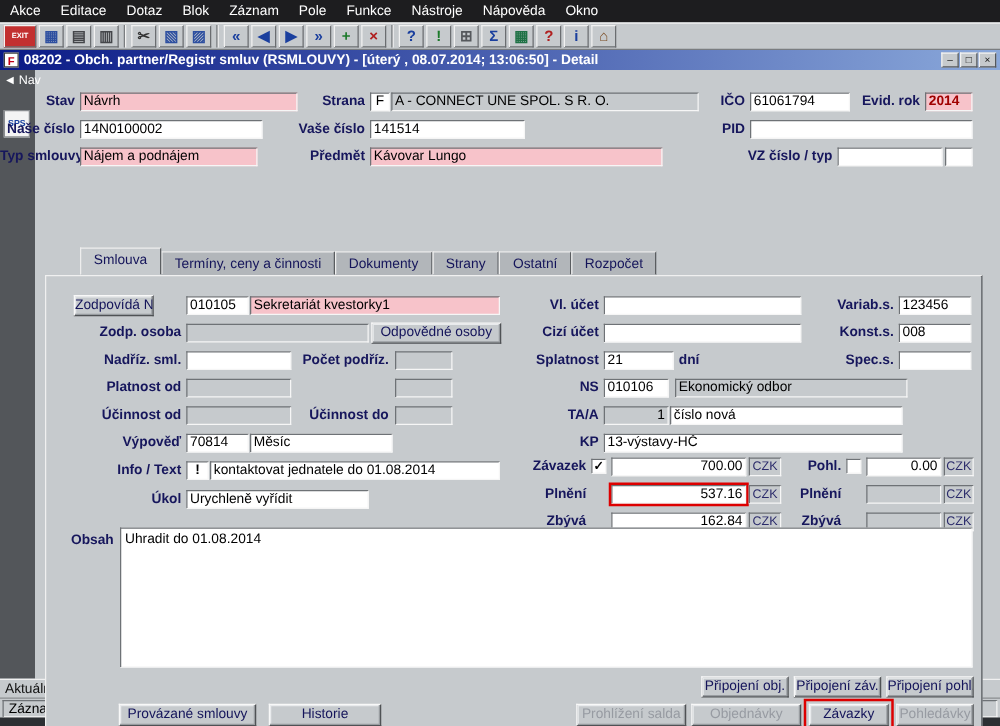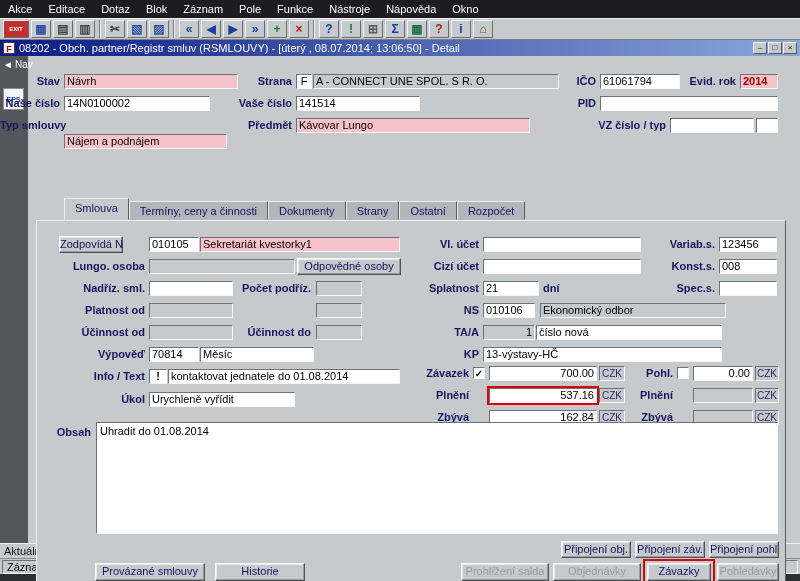--- a/index.html
+++ b/index.html
@@ -18,21 +18,21 @@
              border-color:#f2f2f2 #6a6d70 #6a6d70 #f2f2f2; text-align:center; line-height:16px;
              font-size:12px; font-weight:bold; cursor:default; overflow:hidden; }
   .tb-exit { width:26px; font-size:6px; letter-spacing:0; }
   .tb-sep { width:2px; height:18px; border-left:1px solid #7a7d80; border-right:1px solid #f2f2f2; margin:0 2px; }
 
   
   .titlebar { position:absolute; left:0; top:40px; width:800px; height:16px;
               background:linear-gradient(to right,#0a1a86,#8aa8da); display:flex; align-items:center; }
   .app-icon { width:12px; height:12px; margin:0 4px 0 3px; background:#fff; color:#c00018;
               font-weight:bold; font-size:9px; text-align:center; line-height:12px; border:1px solid #404040; }
-  .title-text { color:#fff; font-weight:normal; white-space:nowrap; }
+  .title-text { color:#fff; font-weight:bold; white-space:nowrap; }
   .win-btns { margin-left:auto; display:flex; gap:1px; padding-right:3px; }
   .win-btn { width:14px; height:12px; background:#c6cacd; border:1px solid;
              border-color:#f2f2f2 #55585c #55585c #f2f2f2; font-size:8px; line-height:10px; text-align:center; color:#111; }
 
   
   .main { position:absolute; left:0; top:56px; width:800px; height:487px; background:#c6cacd; }
   .navstrip { position:absolute; left:0; top:0; width:28px; height:487px; background:#53565a; }
   .nav-top { display:flex; align-items:center; gap:2px; color:#fff; padding:3px 0 0 3px; font-size:10px; }
   .sps { position:absolute; left:3px; top:32px; width:21px; height:22px; background:#f4f4f4;
          border:1px solid #8a8d90; color:#1840a0; font-size:7px; font-weight:bold; text-align:center; line-height:22px; }
@@ -160,21 +160,21 @@
     <div class="fld pink redtext" style="left:740px;top:18px;width:38px">2014</div>
 
     <div class="lbl" style="left:0px;top:40px;width:60px">Naše číslo</div>
     <div class="fld" style="left:64px;top:40px;width:146px">14N0100002</div>
     <div class="lbl" style="left:236px;top:40px;width:56px">Vaše číslo</div>
     <div class="fld" style="left:296px;top:40px;width:124px">141514</div>
     <div class="lbl" style="left:560px;top:40px;width:36px">PID</div>
     <div class="fld" style="left:600px;top:40px;width:178px"></div>
 
     <div class="lbl" style="left:0px;top:62px;width:60px">Typ smlouvy</div>
-    <div class="fld pink" style="left:64px;top:78px;width:163px">Nájem a podnájem</div>
+    <div class="fld pink" style="left:64px;top:62px;width:142px">Nájem a podnájem</div>
     <div class="lbl" style="left:236px;top:62px;width:56px">Předmět</div>
     <div class="fld pink" style="left:296px;top:62px;width:234px">Kávovar Lungo</div>
     <div class="lbl" style="left:578px;top:62px;width:88px">VZ číslo / typ</div>
     <div class="fld" style="left:670px;top:62px;width:84px"></div>
     <div class="fld" style="left:756px;top:62px;width:22px"></div>
 
     <div class="tabbar">
         <div class="tab active">Smlouva</div>
         <div class="tab">Termíny, ceny a činnosti</div>
         <div class="tab">Dokumenty</div>
@@ -182,21 +182,21 @@
         <div class="tab">Ostatní</div>
         <div class="tab">Rozpočet</div>
       </div>
 
     <div class="panel">
 
       <div class="btn" style="left:22px;top:15px;width:64px">Zodpovídá NS</div>
       <div class="fld" style="left:112px;top:16px;width:50px">010105</div>
       <div class="fld pink" style="left:163px;top:16px;width:200px">Sekretariát kvestorky1</div>
 
-      <div class="lbl" style="left:8px;top:38px;width:100px">Lungo. osoba</div>
+      <div class="lbl" style="left:8px;top:38px;width:100px">Zodp. osoba</div>
       <div class="fld gray" style="left:112px;top:38px;width:146px"></div>
       <div class="btn" style="left:260px;top:37px;width:104px">Odpovědné osoby</div>
 
       <div class="lbl" style="left:8px;top:60px;width:100px">Nadříz. sml.</div>
       <div class="fld" style="left:112px;top:60px;width:84px"></div>
       <div class="lbl" style="left:196px;top:60px;width:78px">Počet podříz.</div>
       <div class="fld gray" style="left:279px;top:60px;width:46px"></div>
 
       <div class="lbl" style="left:8px;top:82px;width:100px">Platnost od</div>
       <div class="fld gray" style="left:112px;top:82px;width:84px"></div>

